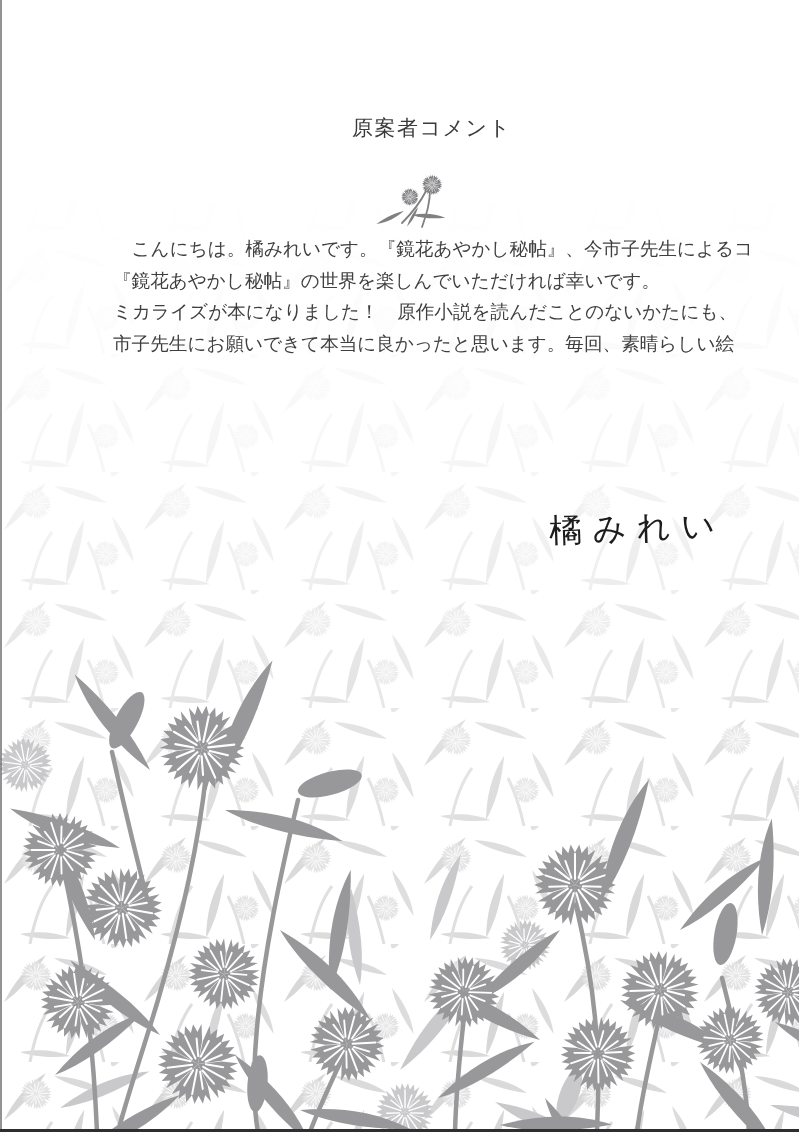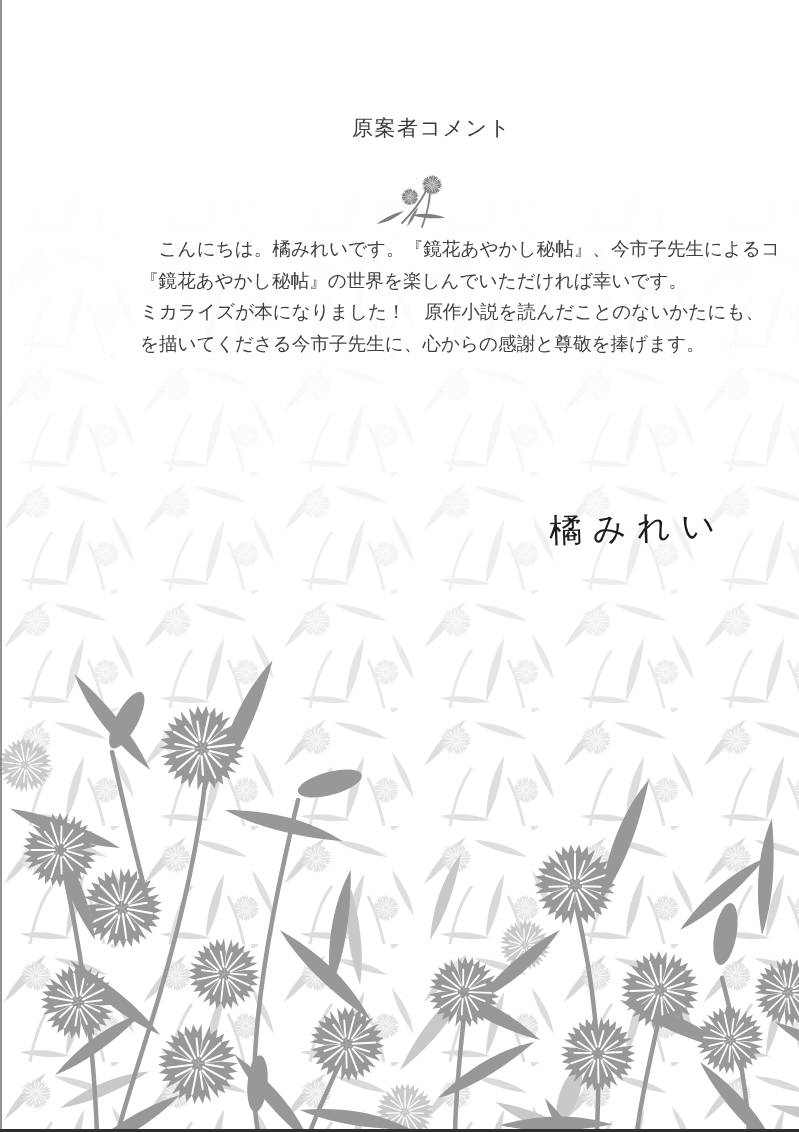--- a/index.html
+++ b/index.html
@@ -13,21 +13,21 @@
   }
   .bg-art{position:absolute;inset:0;display:block;}
   .scan-edge-left{position:absolute;left:0;top:0;width:2px;height:100%;background:#6f6f6f;opacity:.75;}
   .scan-edge-bottom{position:absolute;left:0;bottom:0;width:100%;height:3px;background:#2e2e2e;}
   .page-title{
     position:absolute;left:352px;top:114px;margin:0;
     font-size:21px;font-weight:500;letter-spacing:1.5px;
     color:#3a3a3a;white-space:nowrap;
   }
   .comment{
-    position:absolute;left:140px;top:233px;width:584px;
+    position:absolute;left:113px;top:233px;width:584px;
     color:#3f3f3f;font-size:18.6px;line-height:31.5px;
   }
   .line{white-space:nowrap;overflow:visible;}
   .j{text-align:justify;text-align-last:justify;}
   .ind{text-indent:1em;}
   .signature{
     position:absolute;left:549px;top:506px;
     font-family:"Liberation Serif", serif;
     font-size:33px;color:#1c1c1c;letter-spacing:.32em;
     transform:rotate(-2deg);white-space:nowrap;
@@ -184,18 +184,18 @@
 
   <div class="scan-edge-left"></div>
   <div class="scan-edge-bottom"></div>
 
   <h1 class="page-title">原案者コメント</h1>
 
   <div class="comment">
     <div class="line j ind">こんにちは。橘みれいです。『鏡花あやかし秘帖』、今市子先生によるコ</div>
     <div class="line">『鏡花あやかし秘帖』の世界を楽しんでいただければ幸いです。</div>
     <div class="line j">ミカライズが本になりました！　原作小説を読んだことのないかたにも、</div>
-    <div class="line">を描いてくださる今市子先生に、心からの感謝と尊敬を捧げます。</div>
+    <div class="line j">市子先生にお願いできて本当に良かったと思います。毎回、素晴らしい絵</div>
   </div>
 
   <div class="signature">橘みれい</div>
 
 </div>
 
 </body></html>

